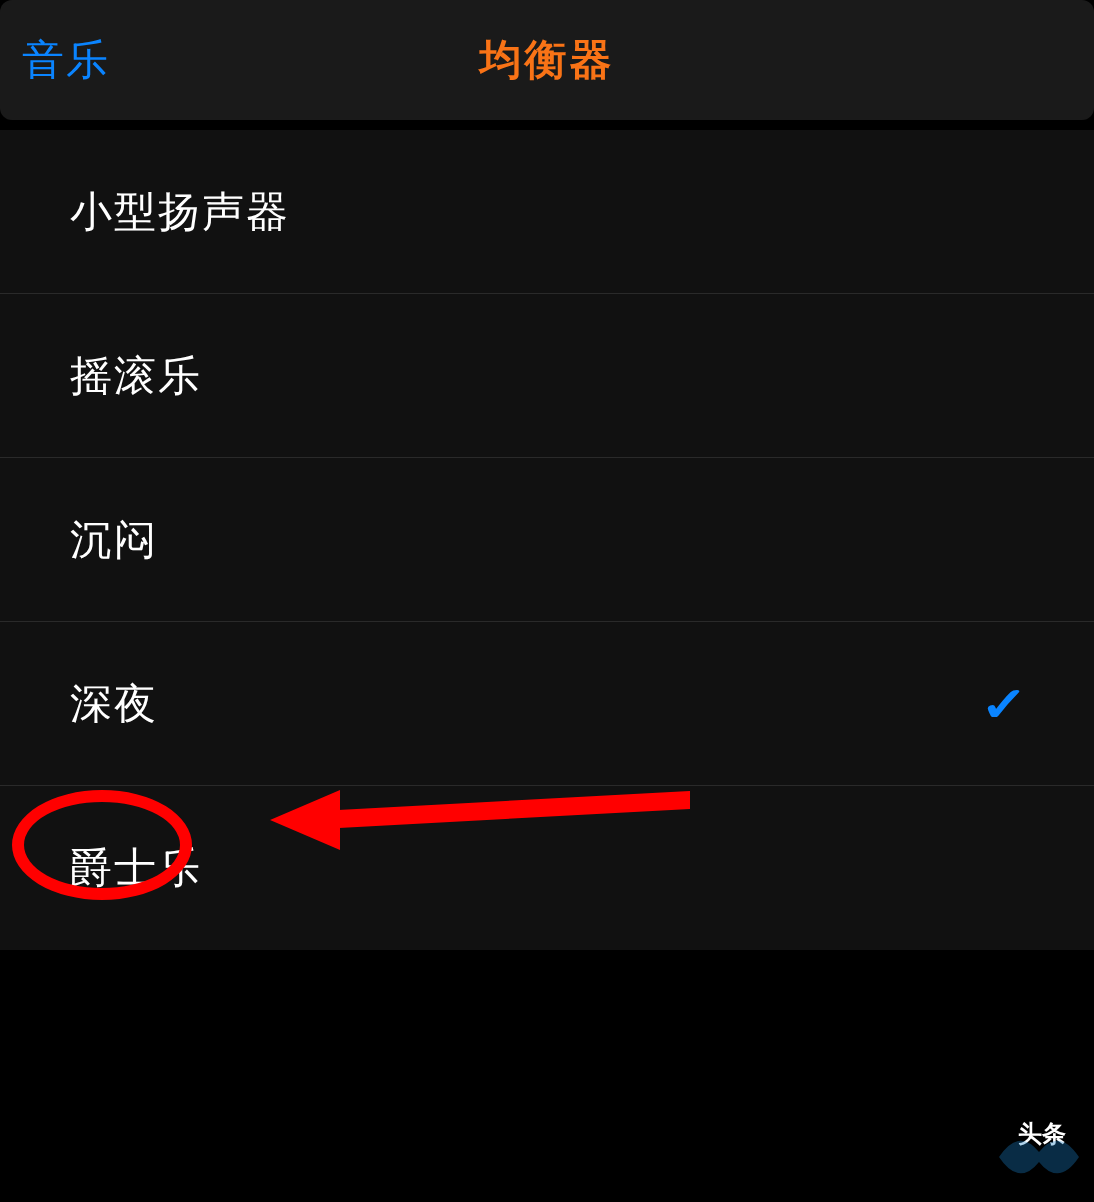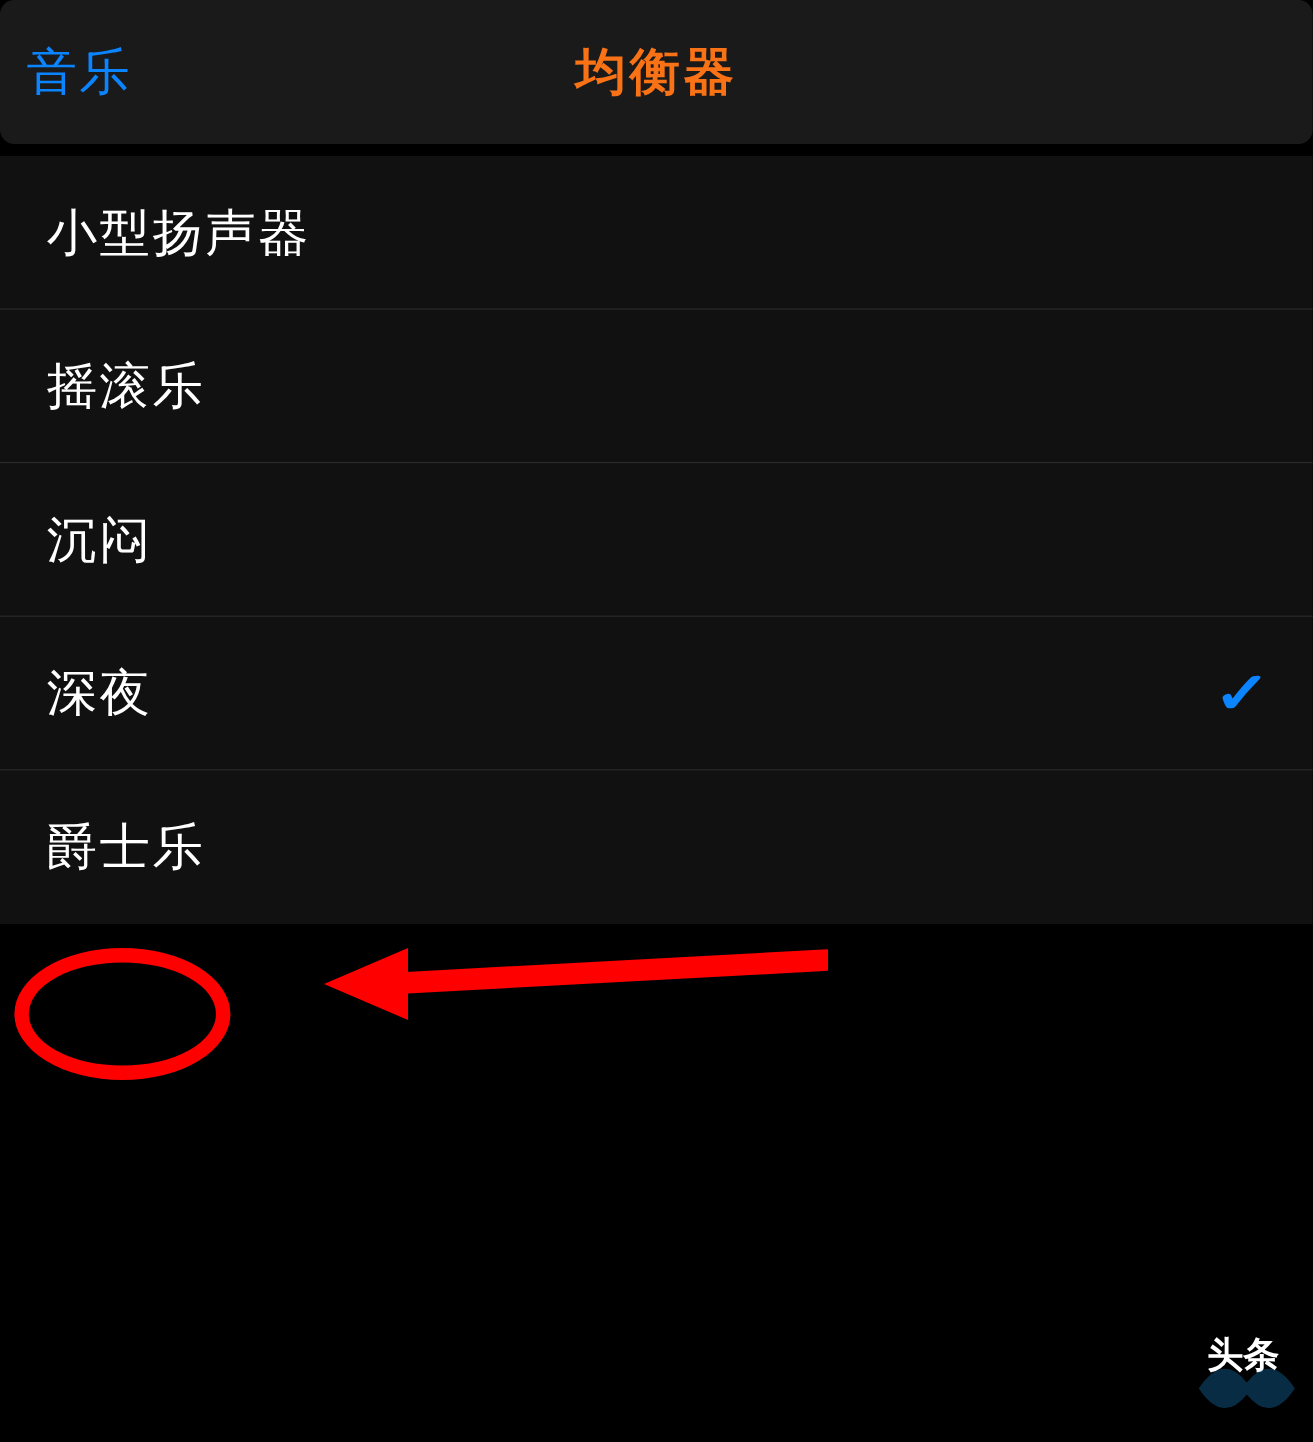--- a/index.html
+++ b/index.html
@@ -37,25 +37,25 @@
       font-size: 42px;
       color: #f97316;
       font-weight: 600;
       letter-spacing: 3px;
     }
     .list-container {
       background: #111111;
       margin-top: 10px;
     }
     .list-item {
-      height: 128px;
+      height: 164px;
       display: flex;
       align-items: center;
       justify-content: space-between;
-      padding: 0 39px;
+      padding: 0 70px;
       border-bottom: 1px solid #2a2a2a;
       cursor: pointer;
     }
     .list-item:last-child {
       border-bottom: none;
     }
     .item-label {
       font-size: 42px;
       color: #ffffff;
       letter-spacing: 2px;
@@ -87,21 +87,21 @@
       position: absolute;
       left: 270px;
       top: 780px;
       width: 420px;
       height: 70px;
     }
     .attribution {
       position: absolute;
       right: 28px;
       bottom: 52px;
-      font-size: 30px;
+      font-size: 24px;
       color: #ffffff;
       display: flex;
       align-items: center;
       gap: 6px;
     }
     .attribution .bold {
       font-weight: 700;
     }
     .watermark {
       position: absolute;

